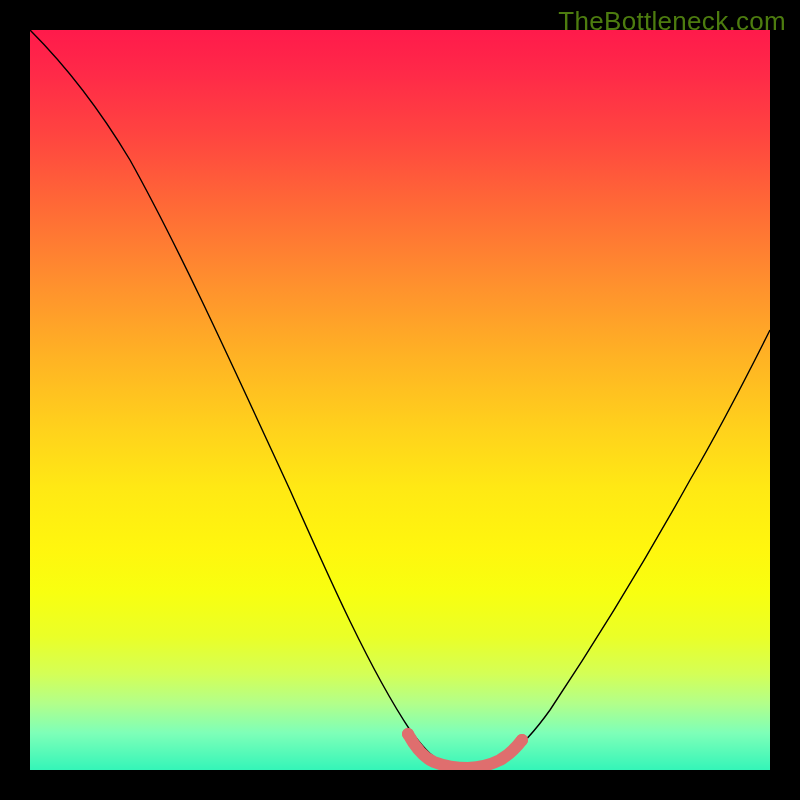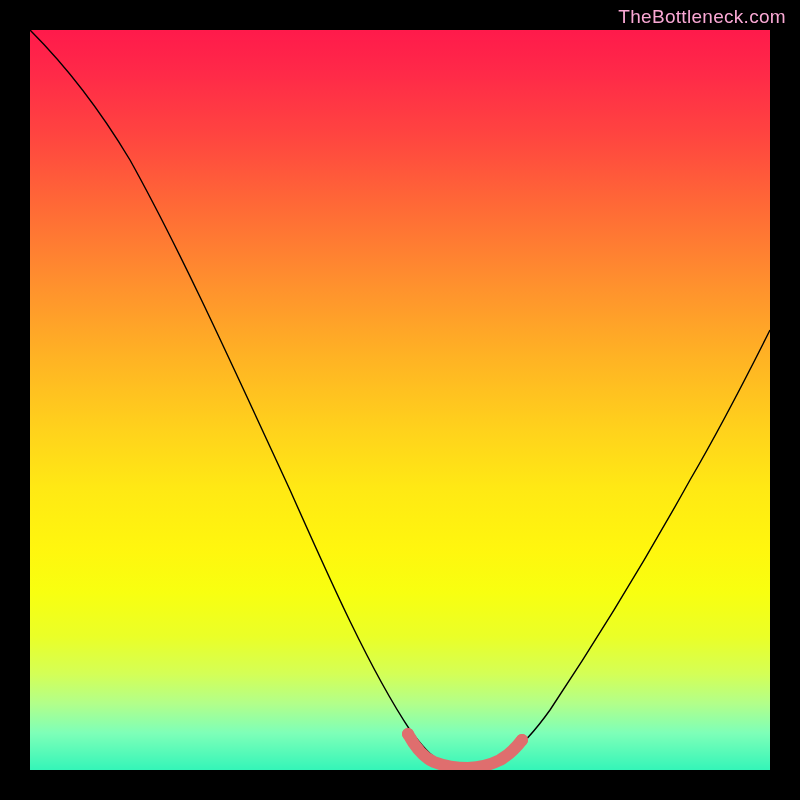--- a/index.html
+++ b/index.html
@@ -14,22 +14,22 @@
   .frame {
     position: relative;
     width: 800px;
     height: 800px;
     background: #000;
   }
   .watermark {
     position: absolute;
     top: 6px;
     right: 14px;
-    color: #f9a8d4;
-    font-size: 19px;
+    color: #4d7c0f;
+    font-size: 26px;
     font-weight: 500;
     letter-spacing: 0.3px;
     z-index: 50;
   }
   .plot-area {
     position: absolute;
     left: 30px;
     top: 30px;
     width: 740px;
     height: 740px;

